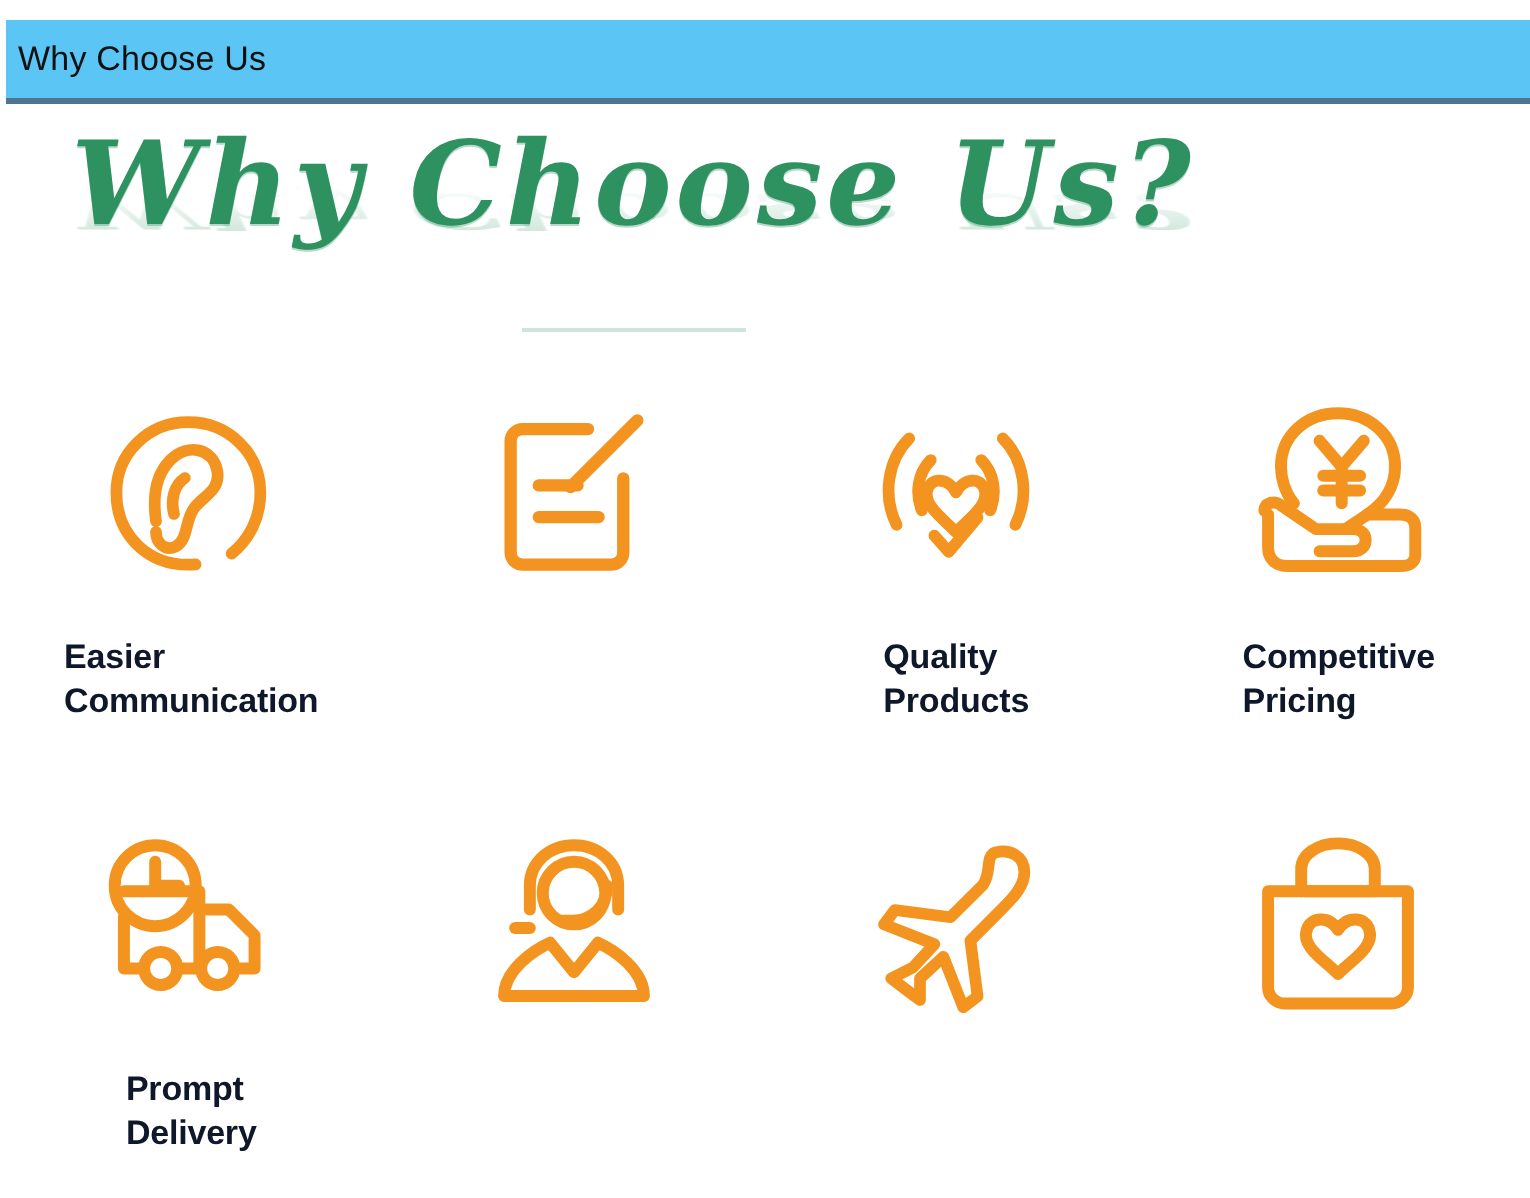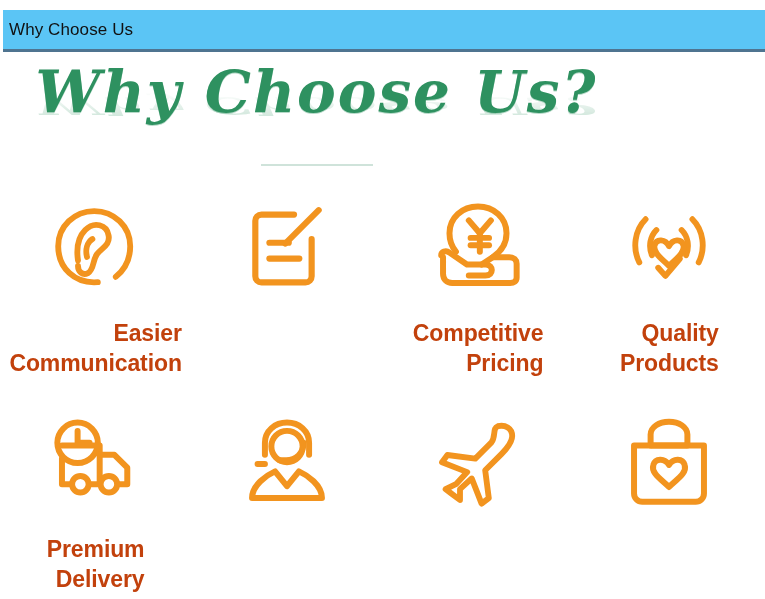--- a/index.html
+++ b/index.html
@@ -111,24 +111,24 @@
     height: 96px;
     display: flex;
     align-items: center;
     justify-content: center;
   }
   .feature-icon svg {
     display: block;
   }
   .feature-label {
     margin-top: 22px;
-    text-align: right;
-    font-size: 23px;
+    text-align: left;
+    font-size: 17px;
     font-weight: 700;
-    color: #c2410c;
+    color: #0f172a;
     line-height: 1.32;
     letter-spacing: -0.1px;
     white-space: pre-line;
     padding: 0 4px;
   }
 </style>
 </head>
 <body>
 
 <div class="window-header">
@@ -159,66 +159,66 @@
 
   <div class="feature-cell">
     <div class="feature-icon">
       <svg width="88" height="88" viewBox="0 0 100 100" fill="none" stroke="#F2941F" stroke-width="7" stroke-linecap="round" stroke-linejoin="round">
         <path d="M78 40 V82 C78 86 75 89 71 89 H21 C17 89 14 86 14 82 V19 C14 15 17 12 21 12 H58"></path>
         <line x1="30" y1="44" x2="52" y2="44"></line>
         <line x1="30" y1="62" x2="64" y2="62"></line>
         <path d="M86 7 L52 41 L48 45"></path>
       </svg>
     </div>
+  </div>
+
+  <div class="feature-cell">
+    <div class="feature-icon">
+      <svg width="90" height="90" viewBox="0 0 100 100" fill="none" stroke="#F2941F" stroke-width="6.5" stroke-linecap="round" stroke-linejoin="round">
+        <path d="M36 30 C29 37 27 48 31 58"></path>
+        <path d="M24 18 C12 30 9 50 17 66"></path>
+        <path d="M64 30 C71 37 73 48 69 58"></path>
+        <path d="M76 18 C88 30 91 50 83 66"></path>
+        <path d="M50 48 C46 40 36 39 34 47 C32 55 42 62 50 70 C58 62 68 55 66 47 C64 39 54 40 50 48 Z"></path>
+        <path d="M38 72 L46 81 L62 62"></path>
+      </svg>
+    </div>
+    <div class="feature-label">Quality
+Products</div>
   </div>
 
   <div class="feature-cell">
     <div class="feature-icon">
       <svg width="92" height="92" viewBox="0 0 100 100" fill="none" stroke="#F2941F" stroke-width="6.5" stroke-linecap="round" stroke-linejoin="round">
         <path d="M26 54 C21 48 19 40 19 34 C19 17 33 5 50 5 C67 5 81 17 81 34 C81 45 75 54 66 60"></path>
         <path d="M40 20 L52 34 L64 20"></path>
         <line x1="52" y1="34" x2="52" y2="54"></line>
         <line x1="42" y1="39" x2="62" y2="39"></line>
         <line x1="42" y1="47" x2="62" y2="47"></line>
         <path d="M10 58 C10 54 15 52 19 55 L38 68 H58 C63 68 65 71 65 74 C65 77 63 80 58 80 H40"></path>
         <path d="M54 68 L66 60 H84 C89 60 92 63 92 67 V82 C92 86 89 88 85 88 H22 C16 88 12 84 12 78 V60"></path>
       </svg>
     </div>
     <div class="feature-label">Competitive
 Pricing</div>
   </div>
 
   <div class="feature-cell">
     <div class="feature-icon">
-      <svg width="90" height="90" viewBox="0 0 100 100" fill="none" stroke="#F2941F" stroke-width="6.5" stroke-linecap="round" stroke-linejoin="round">
-        <path d="M36 30 C29 37 27 48 31 58"></path>
-        <path d="M24 18 C12 30 9 50 17 66"></path>
-        <path d="M64 30 C71 37 73 48 69 58"></path>
-        <path d="M76 18 C88 30 91 50 83 66"></path>
-        <path d="M50 48 C46 40 36 39 34 47 C32 55 42 62 50 70 C58 62 68 55 66 47 C64 39 54 40 50 48 Z"></path>
-        <path d="M38 72 L46 81 L62 62"></path>
-      </svg>
-    </div>
-    <div class="feature-label">Quality
-Products</div>
-  </div>
-
-  <div class="feature-cell">
-    <div class="feature-icon">
       <svg width="92" height="92" viewBox="0 0 100 100" fill="none" stroke="#F2941F" stroke-width="6.5" stroke-linecap="round" stroke-linejoin="round">
         <circle cx="30" cy="27" r="22"></circle>
         <path d="M30 14 V27 H43"></path>
         <path d="M13 44 V72 H22"></path>
         <path d="M44 72 H54 V30 H13"></path>
         <path d="M54 40 H70 L84 54 V72 H74"></path>
         <circle cx="33" cy="72" r="9"></circle>
         <circle cx="64" cy="72" r="9"></circle>
       </svg>
     </div>
-    <div class="feature-label">Premium
+    <div class="feature-label">Prompt
 Delivery</div>
   </div>
 
   <div class="feature-cell">
     <div class="feature-icon">
       <svg width="92" height="92" viewBox="0 0 100 100" fill="none" stroke="#F2941F" stroke-width="6.5" stroke-linecap="round" stroke-linejoin="round">
         <path d="M26 40 V27 C26 14 37 5 50 5 C63 5 74 14 74 27 V40"></path>
         <path d="M68 27 C68 38 60 46 49 46 H42"></path>
         <circle cx="50" cy="31" r="17"></circle>
         <path d="M18 50 H26"></path>

